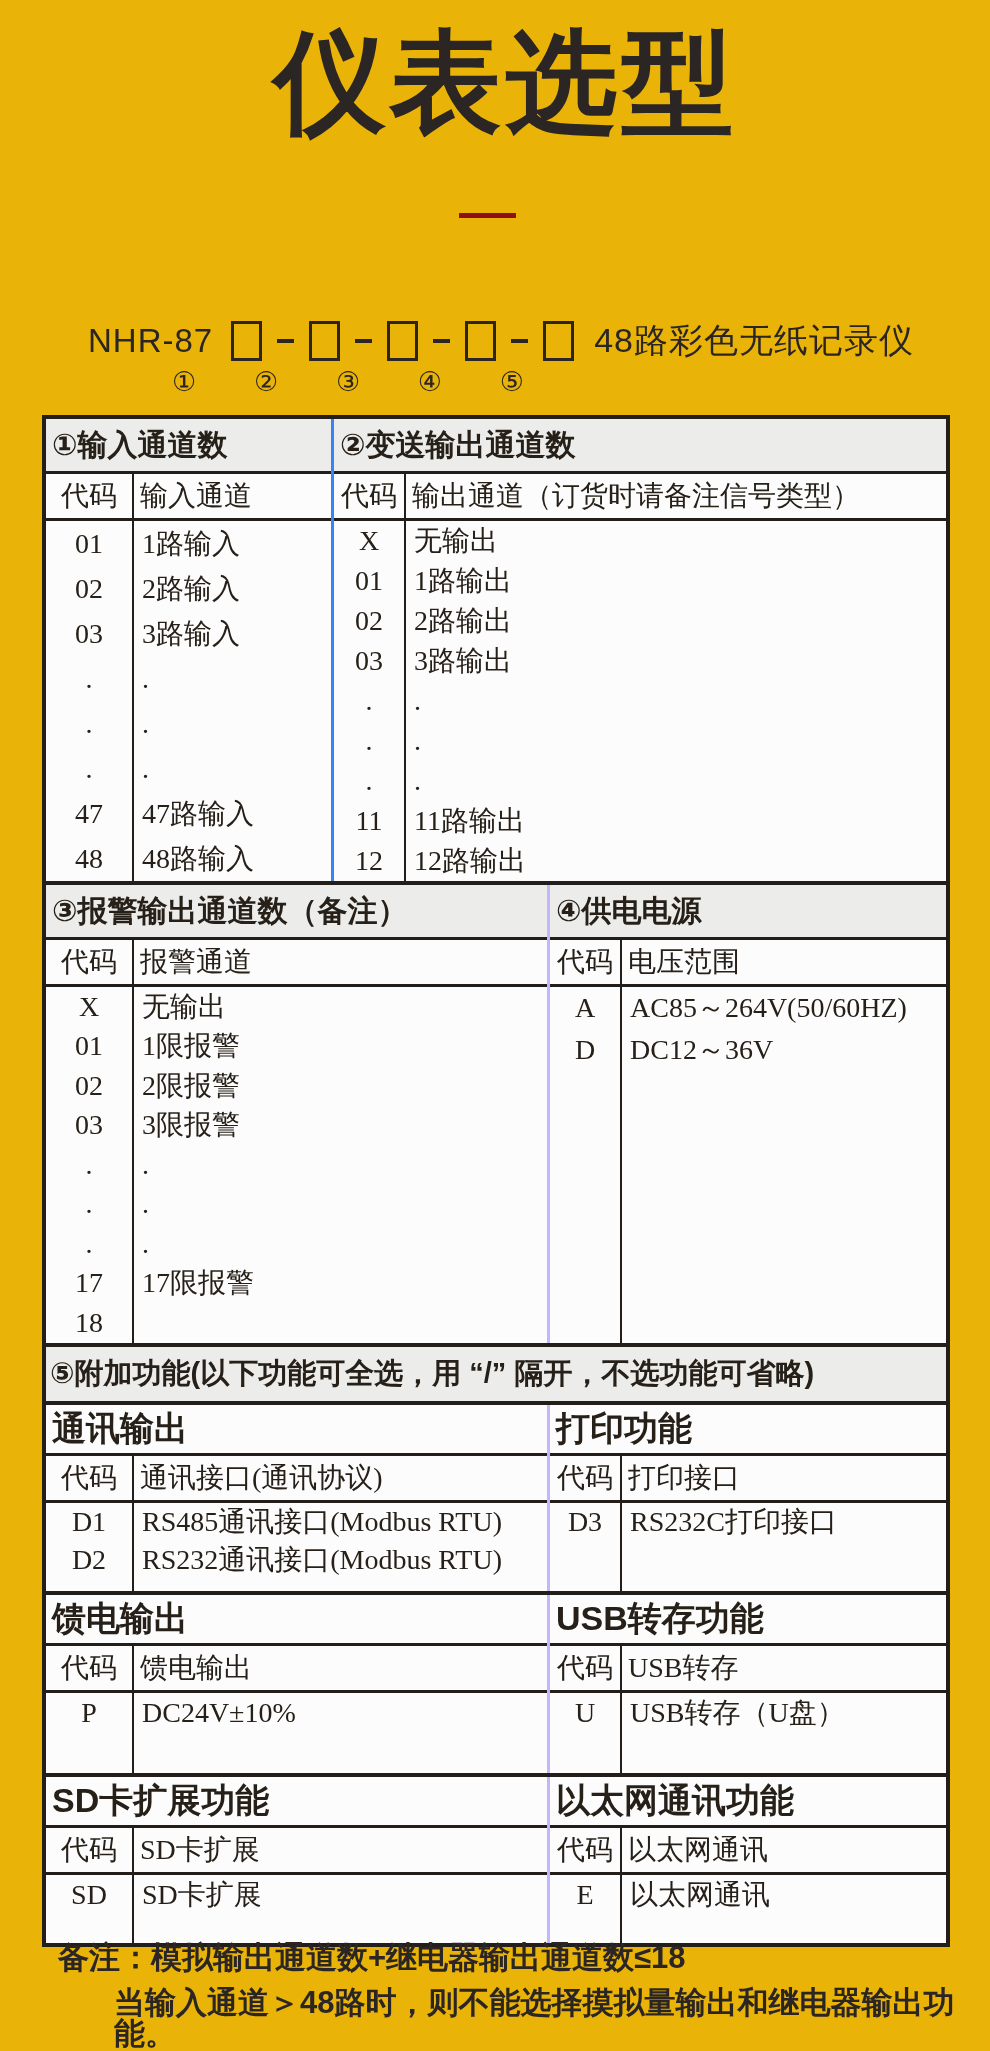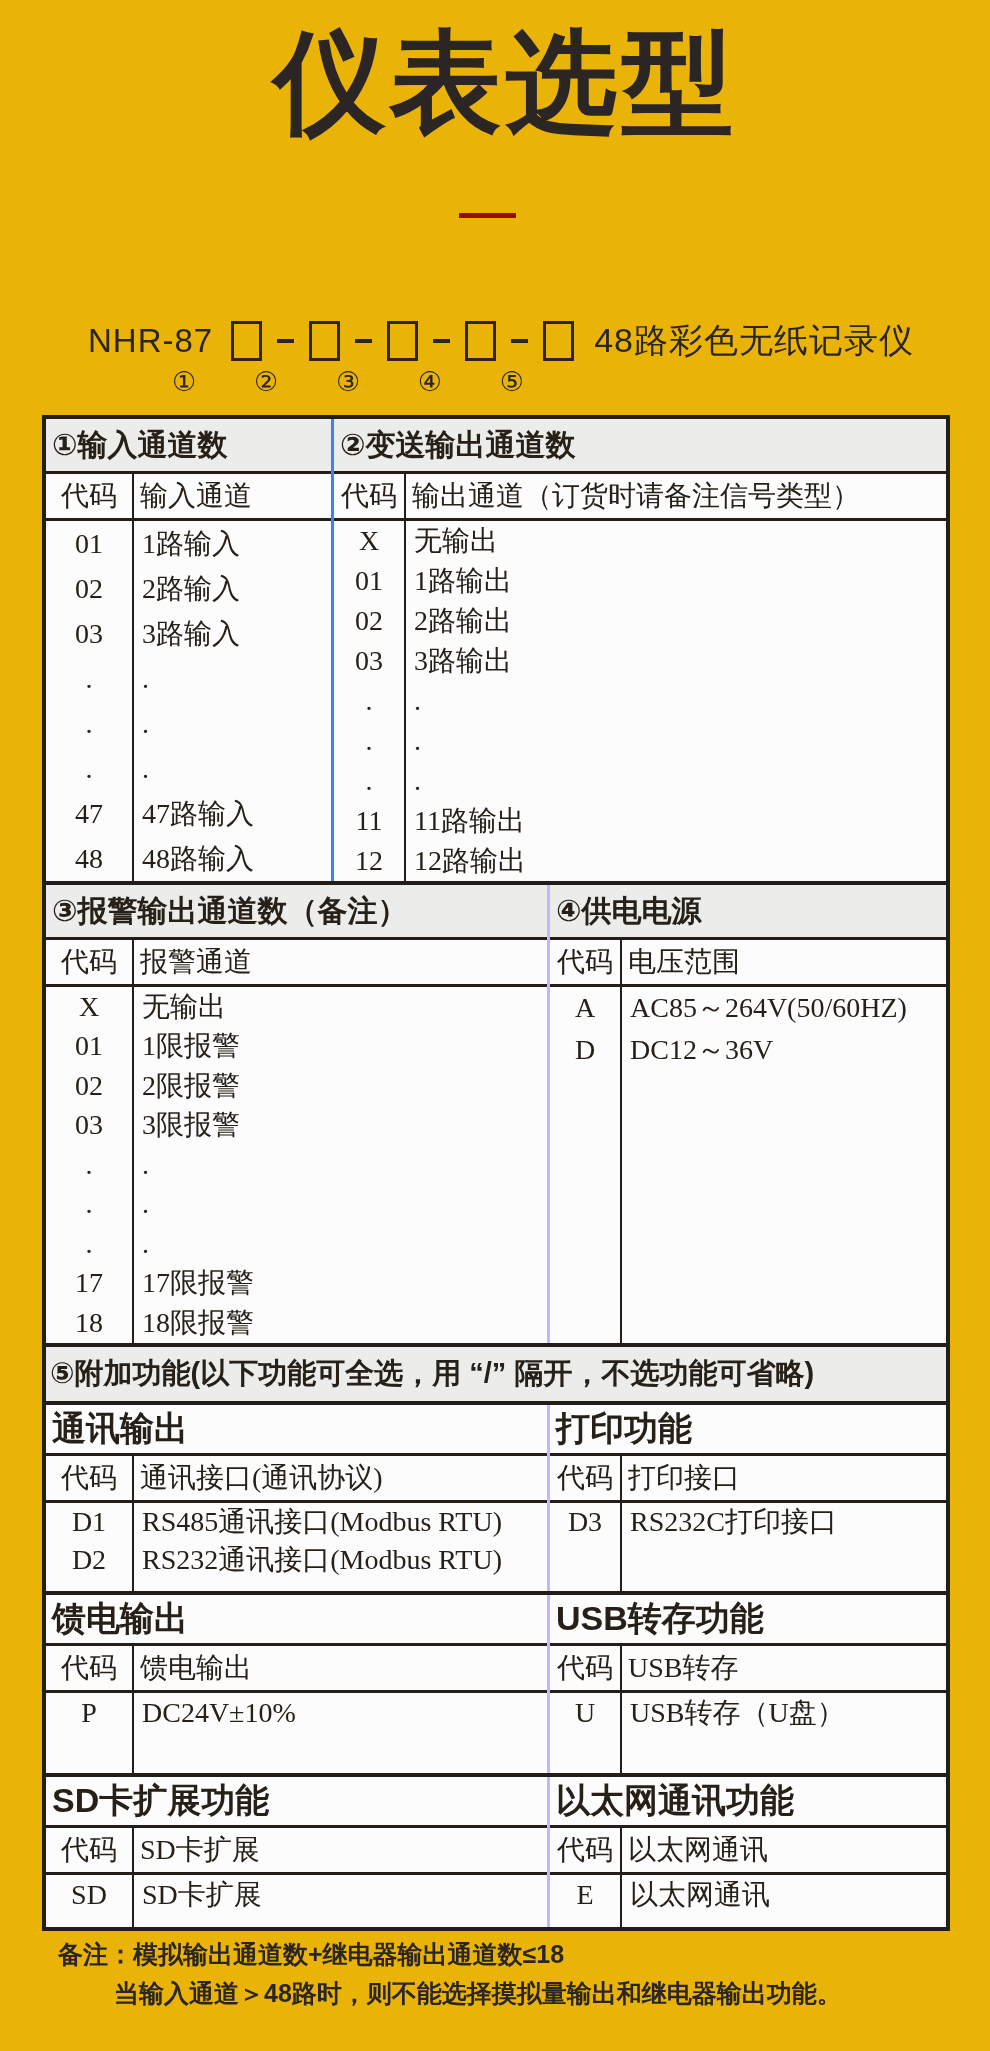--- a/index.html
+++ b/index.html
@@ -77,31 +77,31 @@
     width:2px; background:#241e1b;
   }
   .hdr .code, .trow .code { box-sizing:border-box; }
   .trow { display:flex; }
   .trow .code { width:var(--codew); display:flex; align-items:center; justify-content:center; }
   .trow .desc { flex:1; display:flex; align-items:center; padding-left:10px; white-space:nowrap; overflow:hidden; }
   .body-a { height:360px; }
   .body-b { height:356px; }
   .body-d { height:88px; }
   .body-e { height:80px; }
-  .body-f { height:52px; }
+  .body-f { height:68px; }
   .rows-45 .trow { height:45px; }
   .rows-40 .trow { height:40px; }
   .rows-395 .trow { height:39.5px; }
   .rows-42 .trow { height:42px; }
   .rows-38 .trow { height:38px; }
   
   .notes {
     position:absolute; left:58px; top:1942px; width:900px;
     font-family:"Liberation Sans","DejaVu Sans",sans-serif;
-    font-size:25px; font-weight:bold; color:#2b2623; line-height:1.0;
+    font-size:31px; font-weight:bold; color:#2b2623; line-height:1.0;
   }
   .notes .l2 { margin-top:14px; margin-left:56px; }
 </style>
 </head>
 <body>
 
 <div class="canvas">
 
   <div class="page-title">仪表选型</div>
   <div class="title-underline" style="background: rgb(142, 16, 22);"></div>
@@ -254,21 +254,20 @@
             <div class="trow">
               <div class="code">.</div>
               <div class="desc">.</div>
             </div>
             <div class="trow">
               <div class="code">17</div>
               <div class="desc">17限报警</div>
             </div>
             <div class="trow">
               <div class="code">18</div>
-              <div class="desc">18限报警</div>
             </div>
           </div>
       </div>
       <div class="half grow">
         <div class="sec-title">④供电电源</div>
         <div class="hdr">
           <div class="code">代码</div>
           <div class="desc">电压范围</div>
         </div>
         <div class="tbody body-b rows-42">

